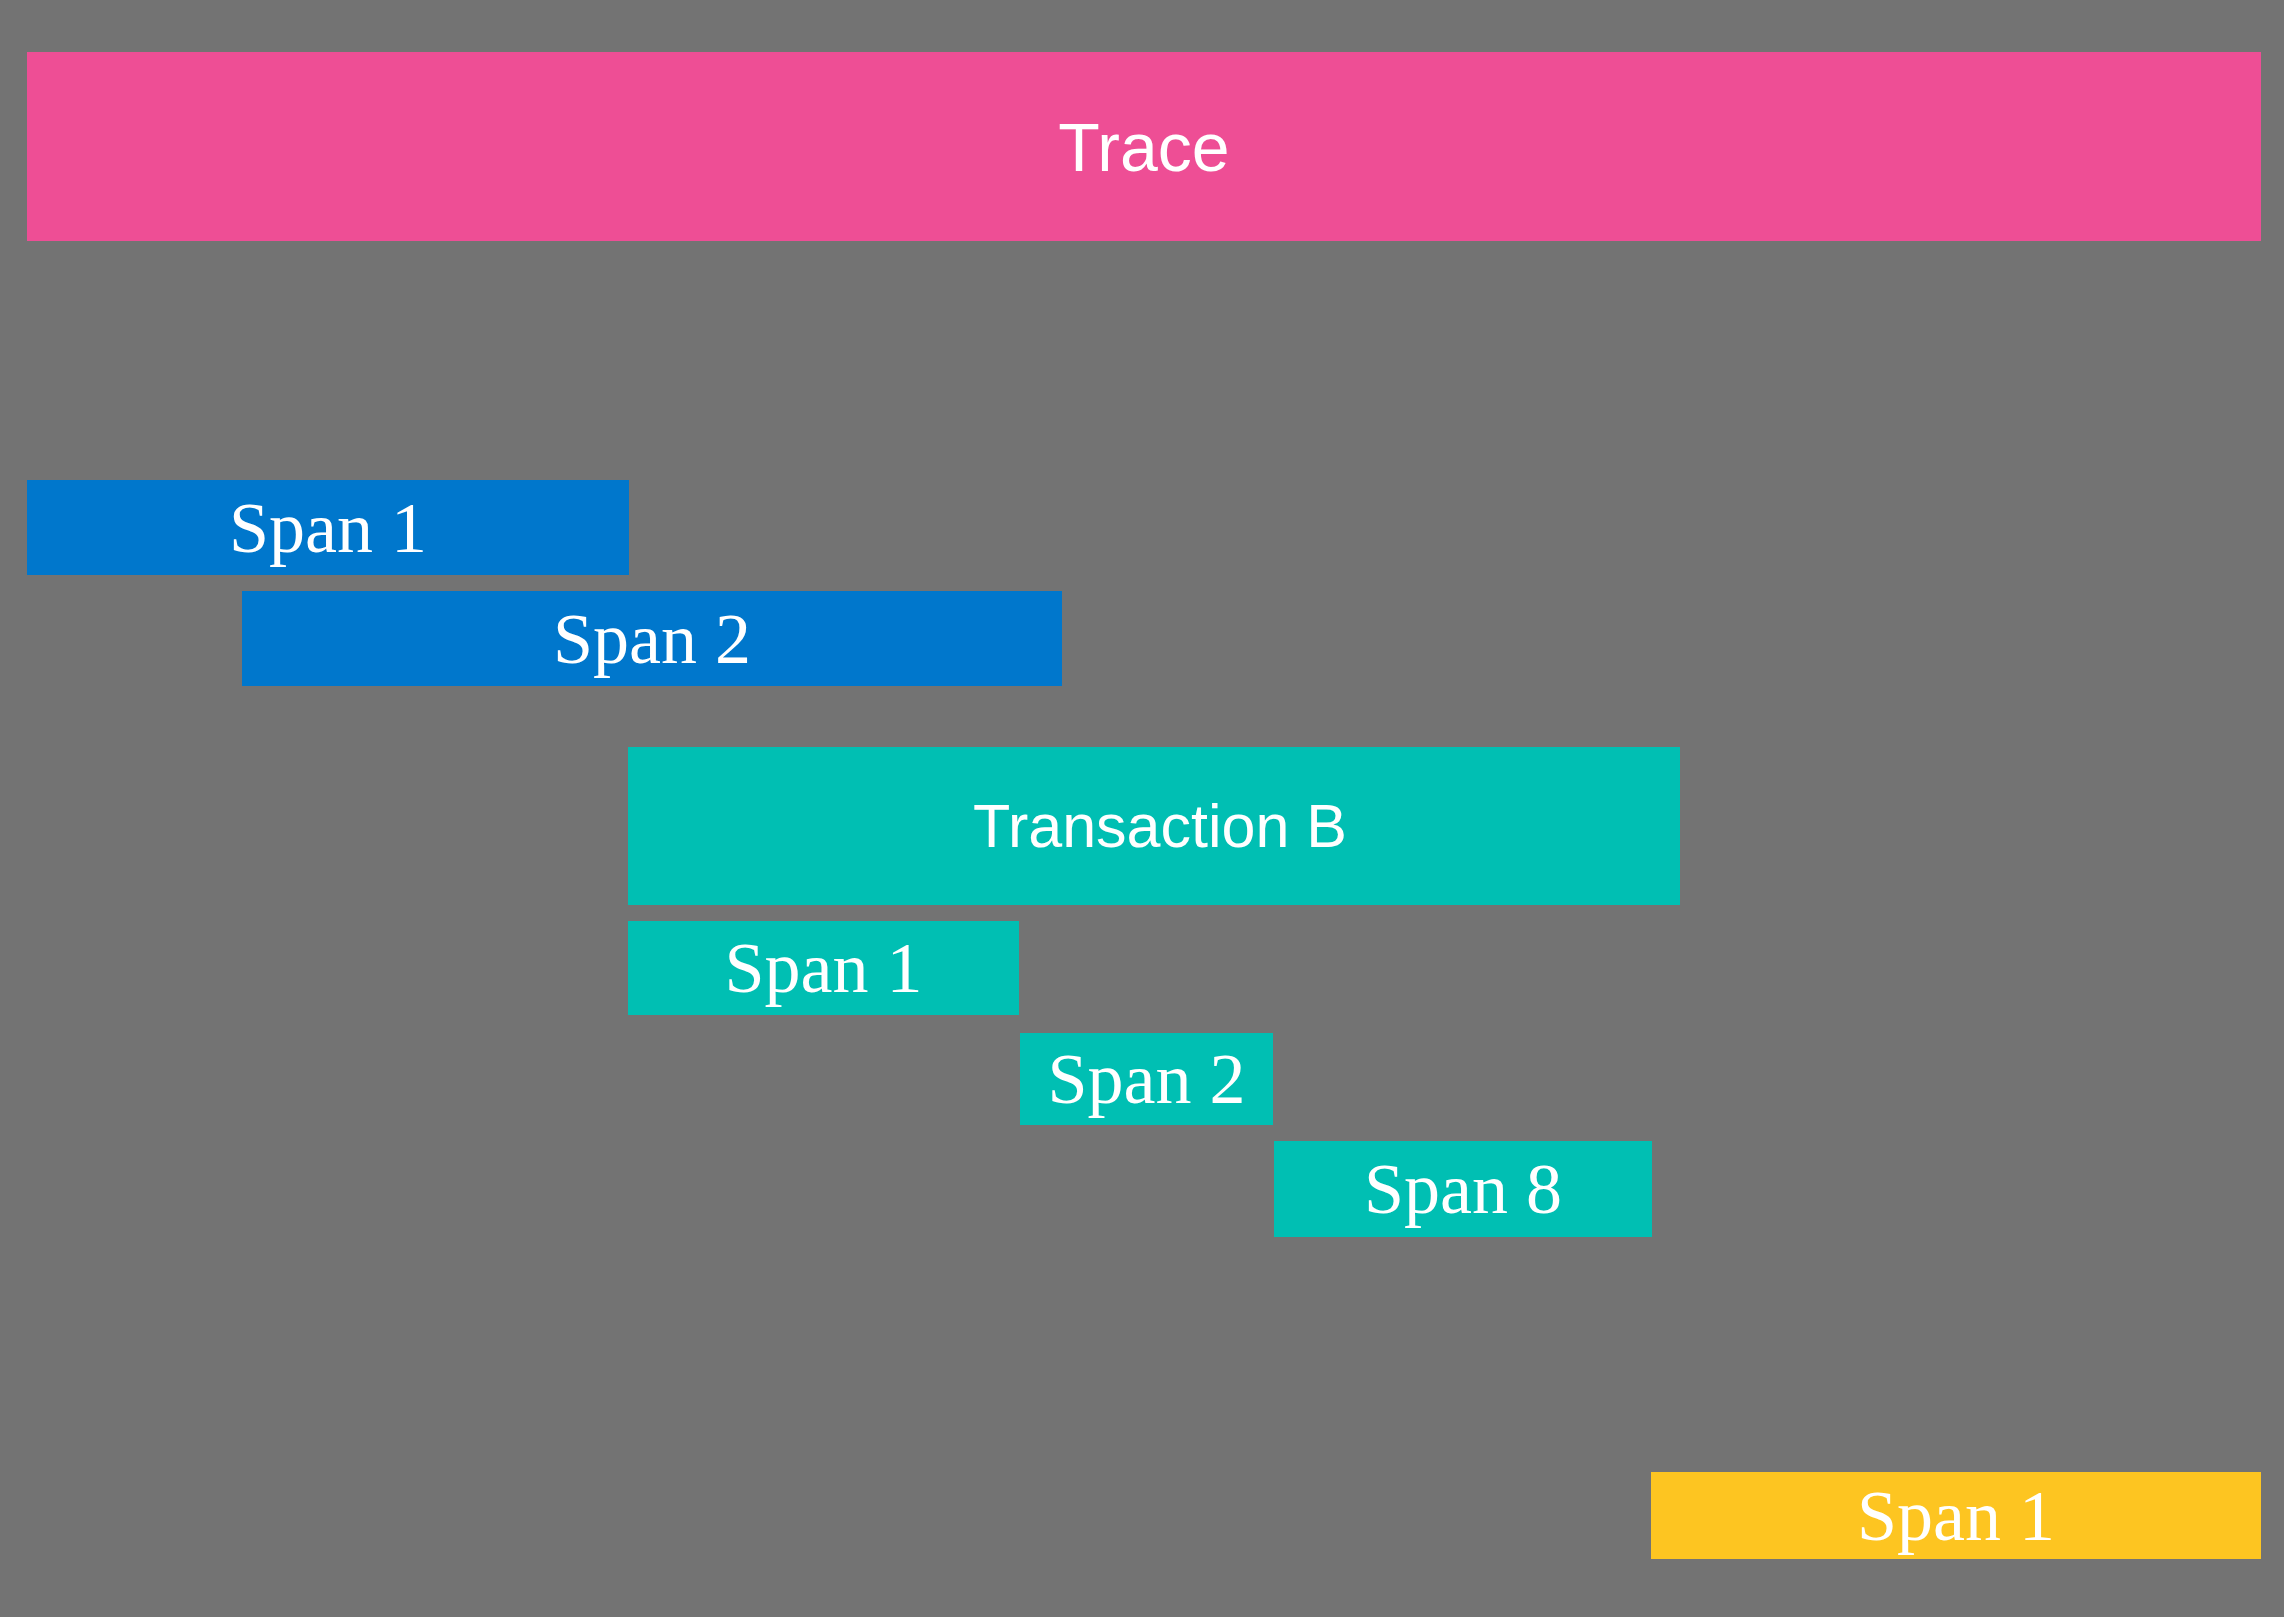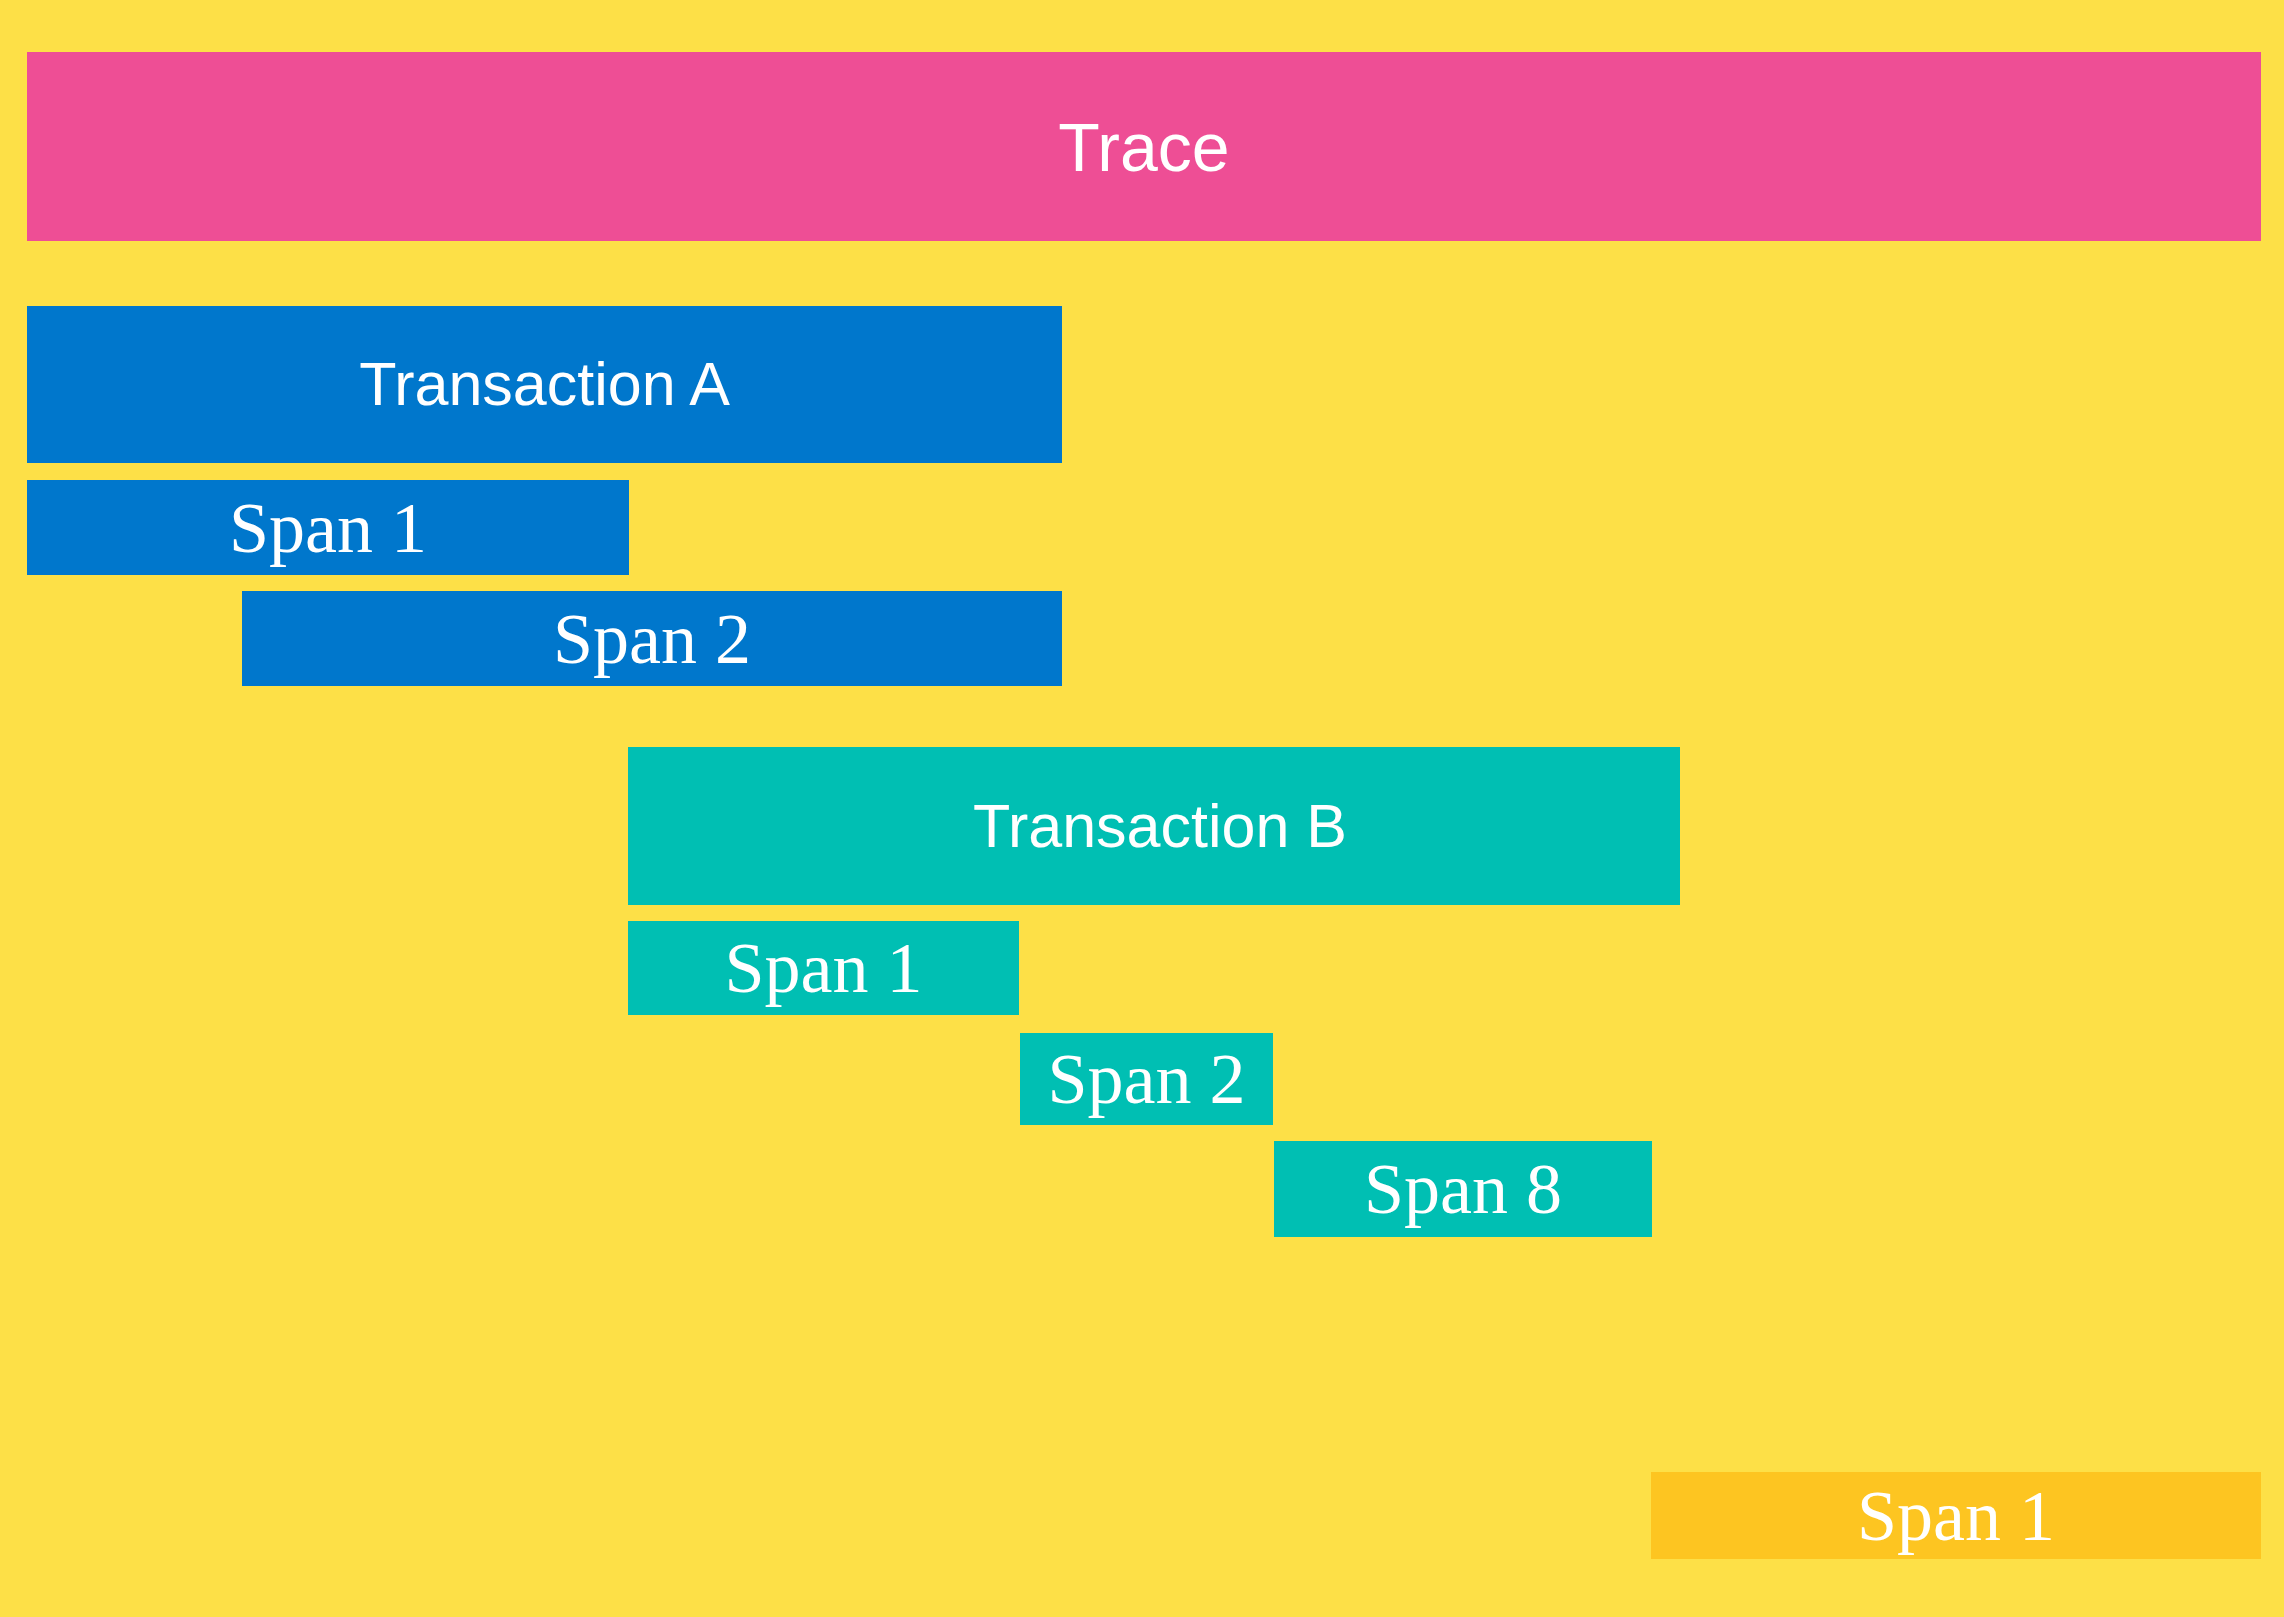--- a/index.html
+++ b/index.html
@@ -34,26 +34,23 @@
     line-height: 1;
   }
   
   .tier-trace   .bar-label { font-size: 68px; }
   .tier-txn     .bar-label { font-size: 61px; }
   .tier-span    .bar-label { font-size: 72px; font-family: Liberation Serif, serif; }
 </style>
 </head>
 <body>
 
-<div id="canvas" style="background: #fde047;">
+<div id="canvas" style="background: #737373;">
     <div class="bar tier-trace" style="left: 27px; top: 52px; width: 2234px; height: 189px; background: rgb(238, 78, 149);">
       <span class="bar-label">Trace</span>
-    </div>
-    <div class="bar tier-txn" style="left: 27px; top: 306px; width: 1035px; height: 157px; background: rgb(0, 119, 204);">
-      <span class="bar-label">Transaction A</span>
     </div>
     <div class="bar tier-span" style="left: 27px; top: 480px; width: 602px; height: 95px; background: rgb(0, 119, 204);">
       <span class="bar-label">Span 1</span>
     </div>
     <div class="bar tier-span" style="left: 242px; top: 591px; width: 820px; height: 95px; background: rgb(0, 119, 204);">
       <span class="bar-label">Span 2</span>
     </div>
     <div class="bar tier-txn" style="left: 628px; top: 747px; width: 1052px; height: 158px; background: rgb(0, 191, 179); padding-left: 12px;">
       <span class="bar-label">Transaction B</span>
     </div>

